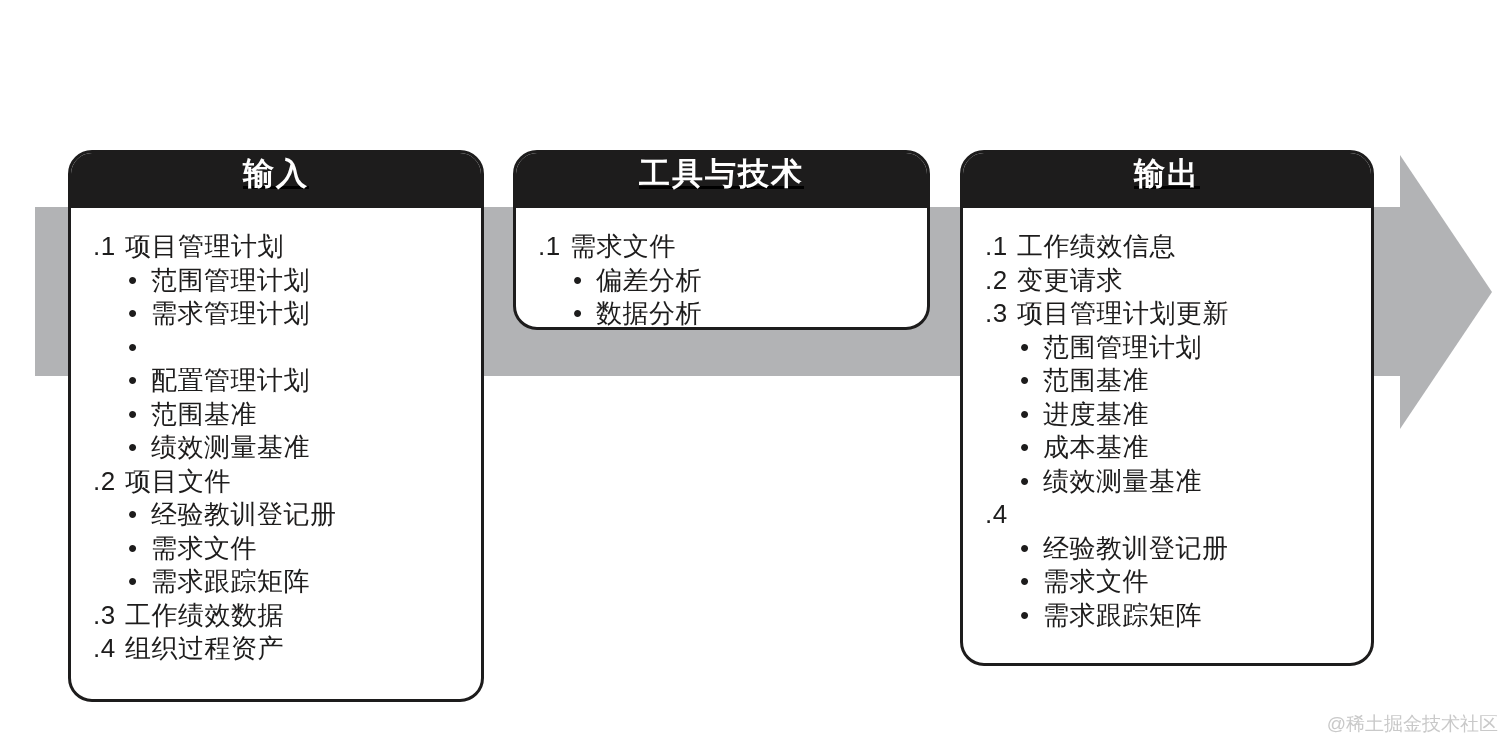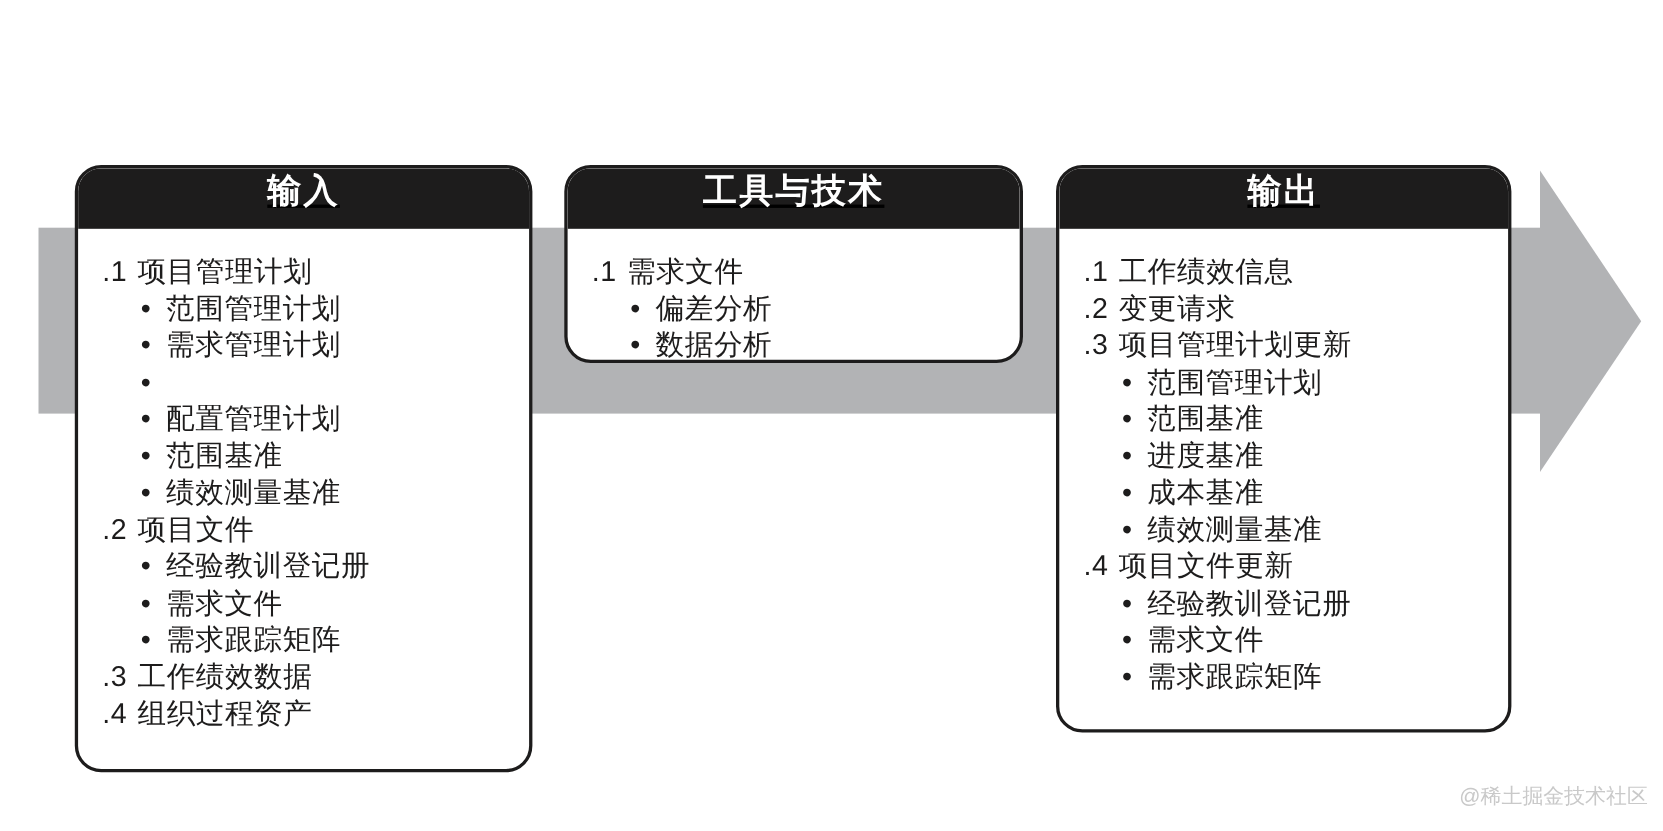--- a/index.html
+++ b/index.html
@@ -229,21 +229,20 @@
         <div class="bullet">
           <span class="dot">•</span>
           <span>成本基准</span>
         </div>
         <div class="bullet">
           <span class="dot">•</span>
           <span>绩效测量基准</span>
         </div>
         <div class="item">
           <span class="num">.4</span>
-          <span class="lab">项目文件更新</span>
         </div>
         <div class="bullet">
           <span class="dot">•</span>
           <span>经验教训登记册</span>
         </div>
         <div class="bullet">
           <span class="dot">•</span>
           <span>需求文件</span>
         </div>
         <div class="bullet">

